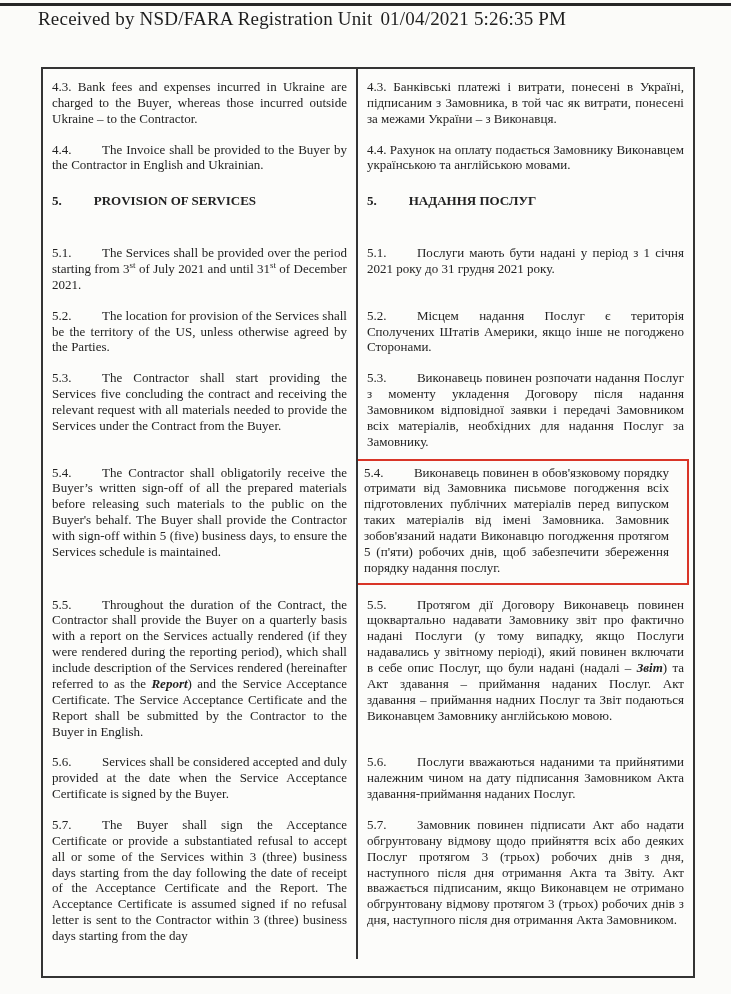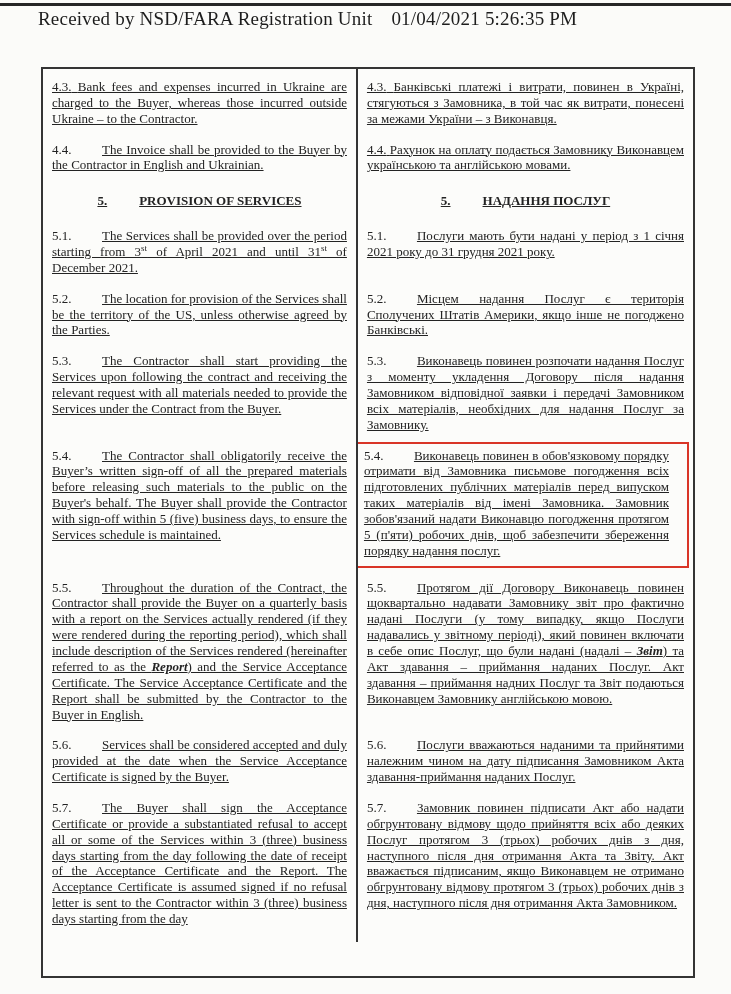--- a/index.html
+++ b/index.html
@@ -17,52 +17,52 @@
   .toprule {
     position: absolute; left: 0; top: 3px;
     width: 731px; height: 3px;
     background: #262626;
   }
   .fara-header {
     position: absolute; left: 38px; top: 8px;
     font-size: 19px; letter-spacing: 0.2px;
     white-space: nowrap; color: #1d1d1d;
   }
-  .fara-header .hdate { margin-left: 14px; }
+  .fara-header .hdate { margin-left: 3px; }
   .fara-header .htime { }
 
   .table-wrap {
     position: absolute; left: 41px; top: 67px;
     width: 654px; height: 911px;
     border: 2px solid #343434;
     box-sizing: border-box;
     overflow: hidden;
     background: #fcfcfa;
   }
   .tbl { display: table; width: 100%; border-collapse: collapse; table-layout: fixed; }
   .trow { display: table-row; }
   .tcell {
     display: table-cell; vertical-align: top;
     box-sizing: border-box;
     padding: 0 9px;
-    font-size: 13px; line-height: 1.22; text-decoration: underline;
+    font-size: 13px; line-height: 1.22;
   }
   .tcell.en { width: 48.3%; border-right: 2px solid #343434; }
   .trow.first .tcell { padding-top: 10px; }
 
   p.clause {
     margin: 0 0 15px 0;
     text-align: justify;
     text-justify: inter-word;
   }
   .num { white-space: nowrap; }
   .num.tab { display: inline-block; min-width: 50px; }
   p.clause.heading {
-    text-align: center; font-weight: bold;
-    margin: 5px 0 19px 0;
+    font-weight: bold;
+    margin: 5px 0 36px 0;
   }
   .hgap { display: inline-block; width: 32px; }
   sup { font-size: 9px; line-height: 0; }
   .rep { font-weight: bold; font-style: italic; }
 
   p.clause.boxed {
     border: 2px solid #d93527;
     padding: 4px 18px 7px 6px;
     margin: -6px -5px 12px -11px;
   }
@@ -81,21 +81,21 @@
   </div>
 
   <div class="table-wrap">
     <div class="tbl">
 
       <div class="trow first">
         <div class="tcell en">
           <p class="clause"><span class="num">4.3.</span> <span>Bank fees and expenses incurred in Ukraine are charged to the Buyer, whereas those incurred outside Ukraine – to the Contractor.</span></p>
         </div>
         <div class="tcell ua">
-          <p class="clause"><span class="num">4.3.</span> <span>Банківські платежі і витрати, повинен в Україні, стягуються з Замовника, в той час як витрати, понесені за межами України – з Виконавця.</span></p>
+          <p class="clause"><span class="num">4.3.</span> <span>Банківські платежі і витрати, понесені в Україні, підписаним з Замовника, в той час як витрати, понесені за межами України – з Виконавця.</span></p>
         </div>
       </div>
 
       <div class="trow">
         <div class="tcell en">
           <p class="clause"><span class="num tab">4.4.</span><span>The Invoice shall be provided to the Buyer by the Contractor in English and Ukrainian.</span></p>
         </div>
         <div class="tcell ua">
           <p class="clause"><span class="num">4.4.</span> <span>Рахунок на оплату подається Замовнику Виконавцем українською та англійською мовами.</span></p>
         </div>
@@ -105,39 +105,39 @@
         <div class="tcell en">
           <p class="clause heading"><span class="num">5.</span><span class="hgap"></span><span>PROVISION OF SERVICES</span></p>
         </div>
         <div class="tcell ua">
           <p class="clause heading"><span class="num">5.</span><span class="hgap"></span><span>НАДАННЯ ПОСЛУГ</span></p>
         </div>
       </div>
 
       <div class="trow">
         <div class="tcell en">
-          <p class="clause"><span class="num tab">5.1.</span><span>The Services shall be provided over the period starting from 3</span><sup>st</sup><span> of April 2021 and until 31</span><sup>st</sup><span> of December 2021.</span></p>
+          <p class="clause"><span class="num tab">5.1.</span><span>The Services shall be provided over the period starting from 3</span><sup>st</sup><span> of July 2021 and until 31</span><sup>st</sup><span> of December 2021.</span></p>
         </div>
         <div class="tcell ua">
           <p class="clause"><span class="num tab">5.1.</span><span>Послуги мають бути надані у період з 1 січня 2021 року до 31 грудня 2021 року.</span></p>
         </div>
       </div>
 
       <div class="trow">
         <div class="tcell en">
           <p class="clause"><span class="num tab">5.2.</span><span>The location for provision of the Services shall be the territory of the US, unless otherwise agreed by the Parties.</span></p>
         </div>
         <div class="tcell ua">
-          <p class="clause"><span class="num tab">5.2.</span><span>Місцем надання Послуг є територія Сполучених Штатів Америки, якщо інше не погоджено Банківські.</span></p>
+          <p class="clause"><span class="num tab">5.2.</span><span>Місцем надання Послуг є територія Сполучених Штатів Америки, якщо інше не погоджено Сторонами.</span></p>
         </div>
       </div>
 
       <div class="trow">
         <div class="tcell en">
-          <p class="clause"><span class="num tab">5.3.</span><span>The Contractor shall start providing the Services upon following the contract and receiving the relevant request with all materials needed to provide the Services under the Contract from the Buyer.</span></p>
+          <p class="clause"><span class="num tab">5.3.</span><span>The Contractor shall start providing the Services five concluding the contract and receiving the relevant request with all materials needed to provide the Services under the Contract from the Buyer.</span></p>
         </div>
         <div class="tcell ua">
           <p class="clause"><span class="num tab">5.3.</span><span>Виконавець повинен розпочати надання Послуг з моменту укладення Договору після надання Замовником відповідної заявки і передачі Замовником всіх матеріалів, необхідних для надання Послуг за Замовнику.</span></p>
         </div>
       </div>
 
       <div class="trow">
         <div class="tcell en">
           <p class="clause"><span class="num tab">5.4.</span><span>The Contractor shall obligatorily receive the Buyer’s written sign-off of all the prepared materials before releasing such materials to the public on the Buyer's behalf. The Buyer shall provide the Contractor with sign-off within 5 (five) business days, to ensure the Services schedule is maintained.</span></p>
         </div>

